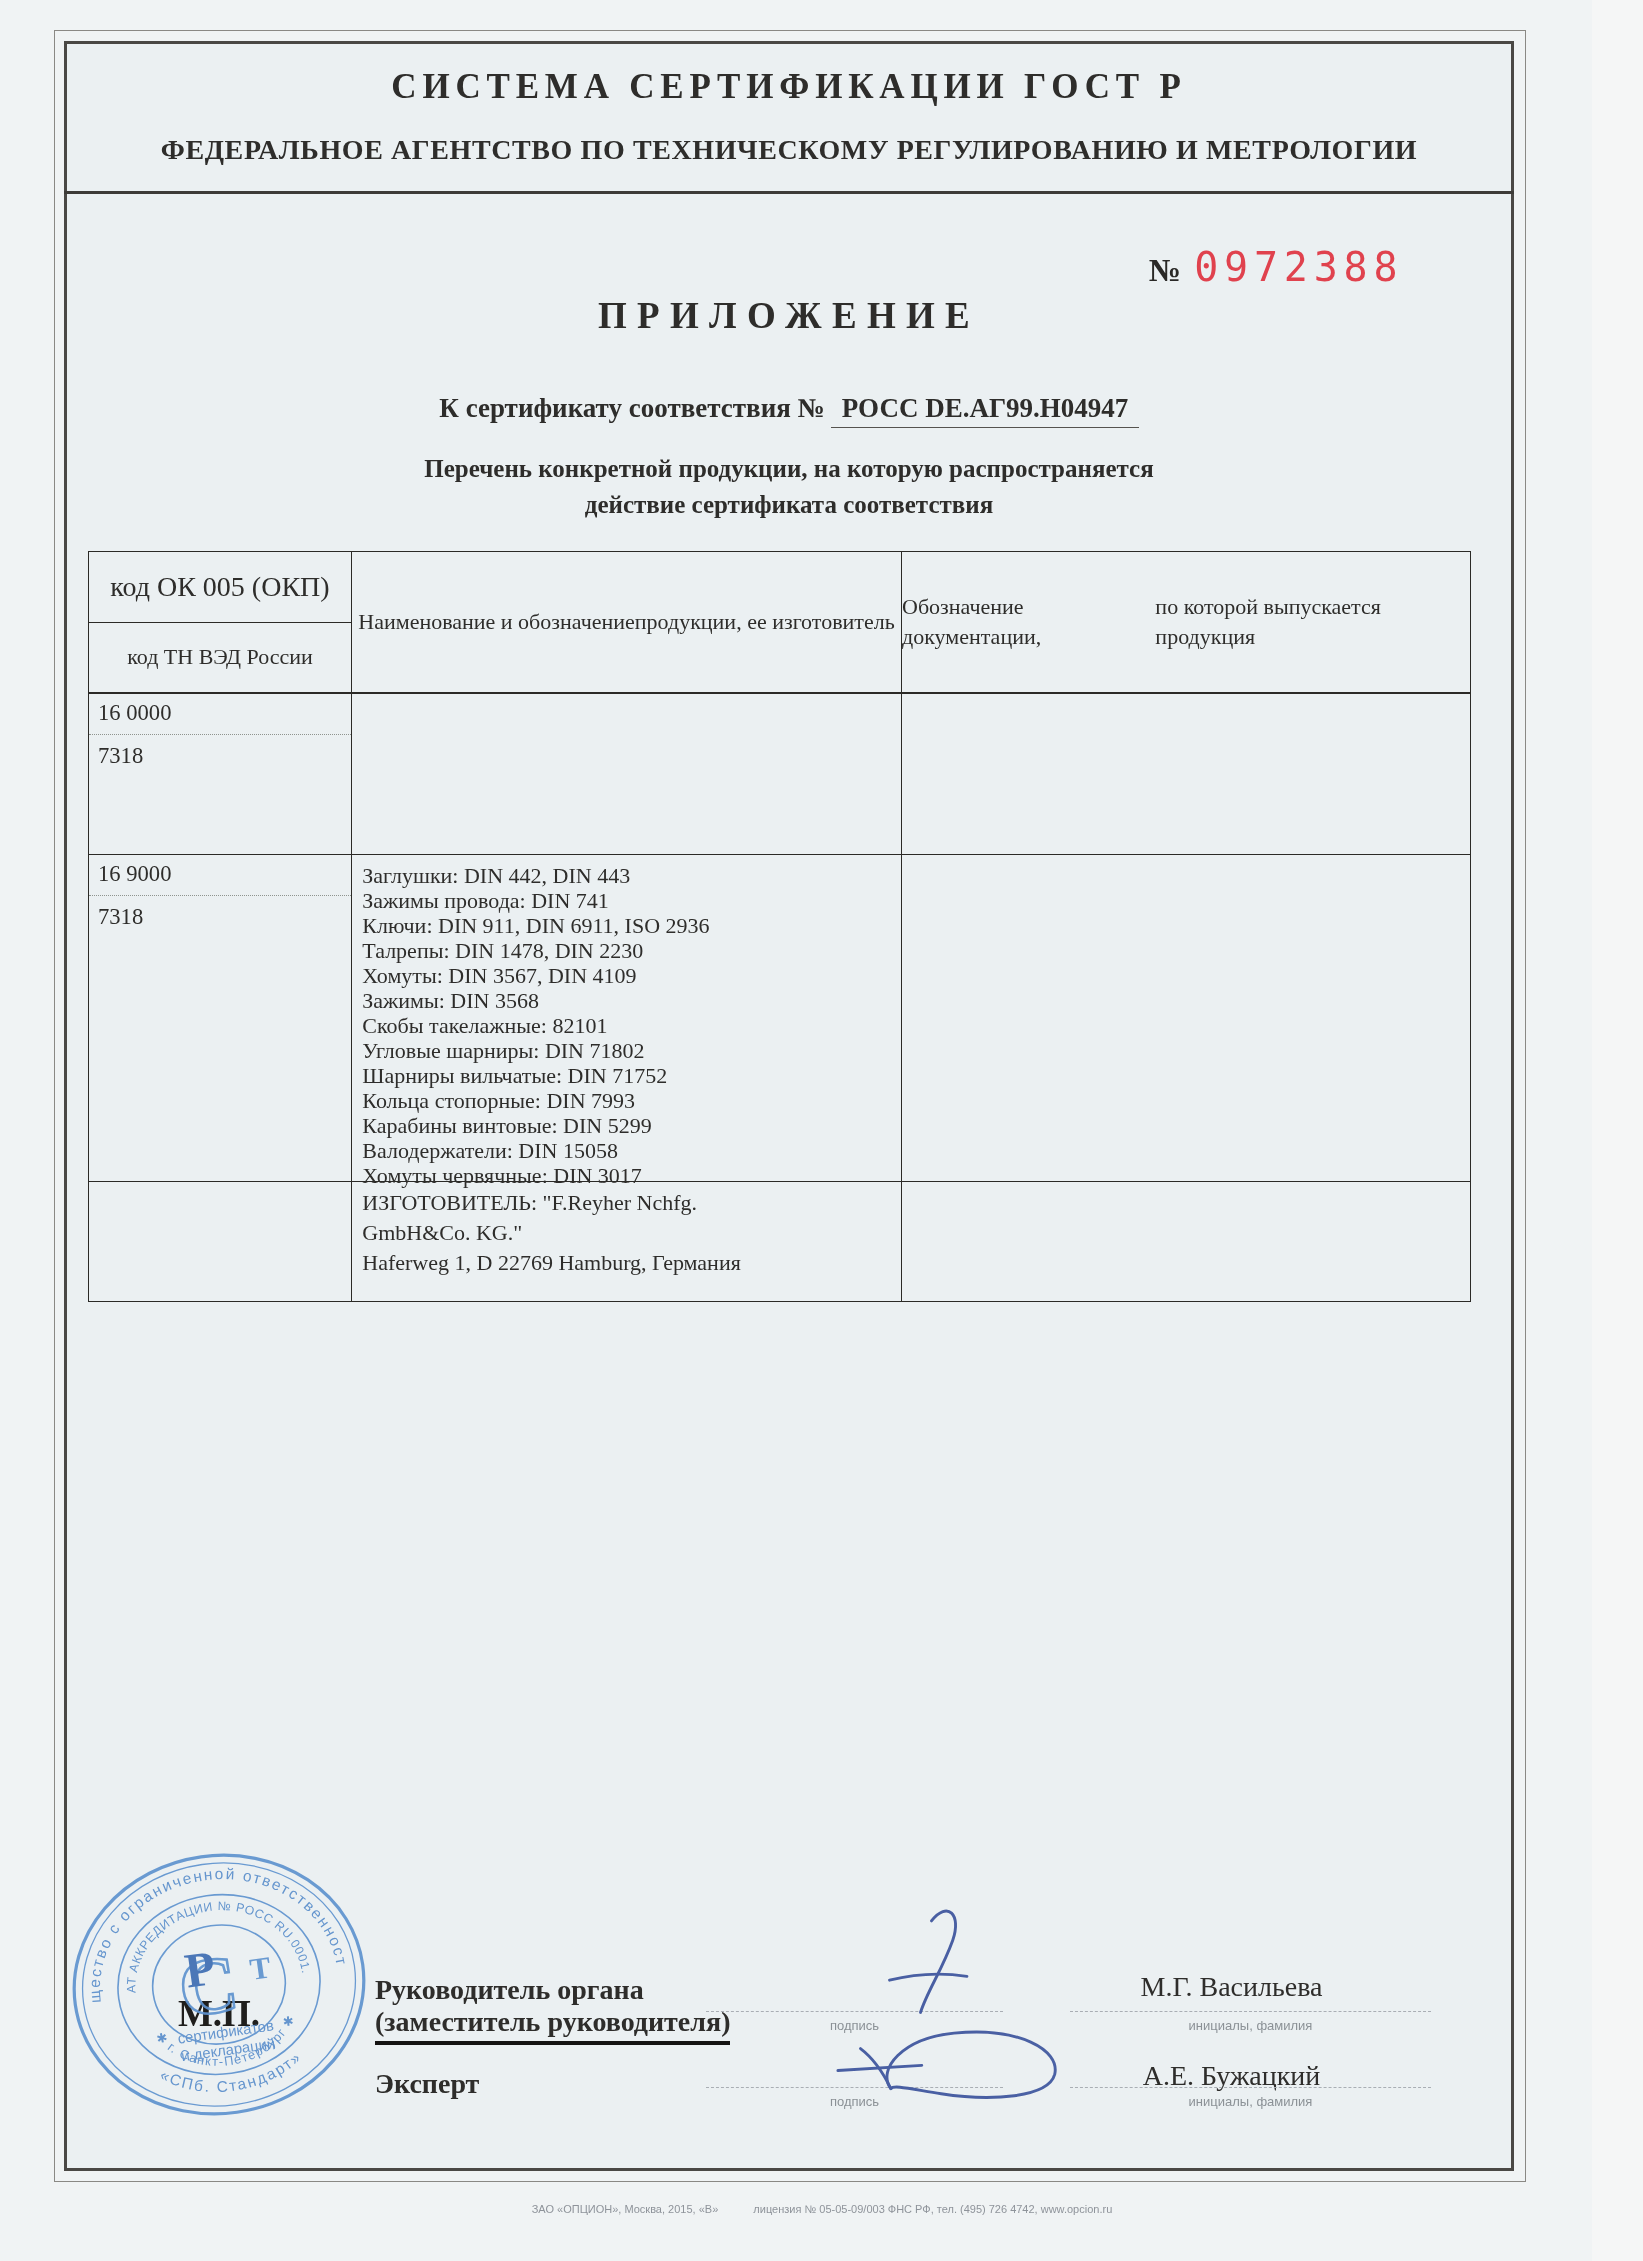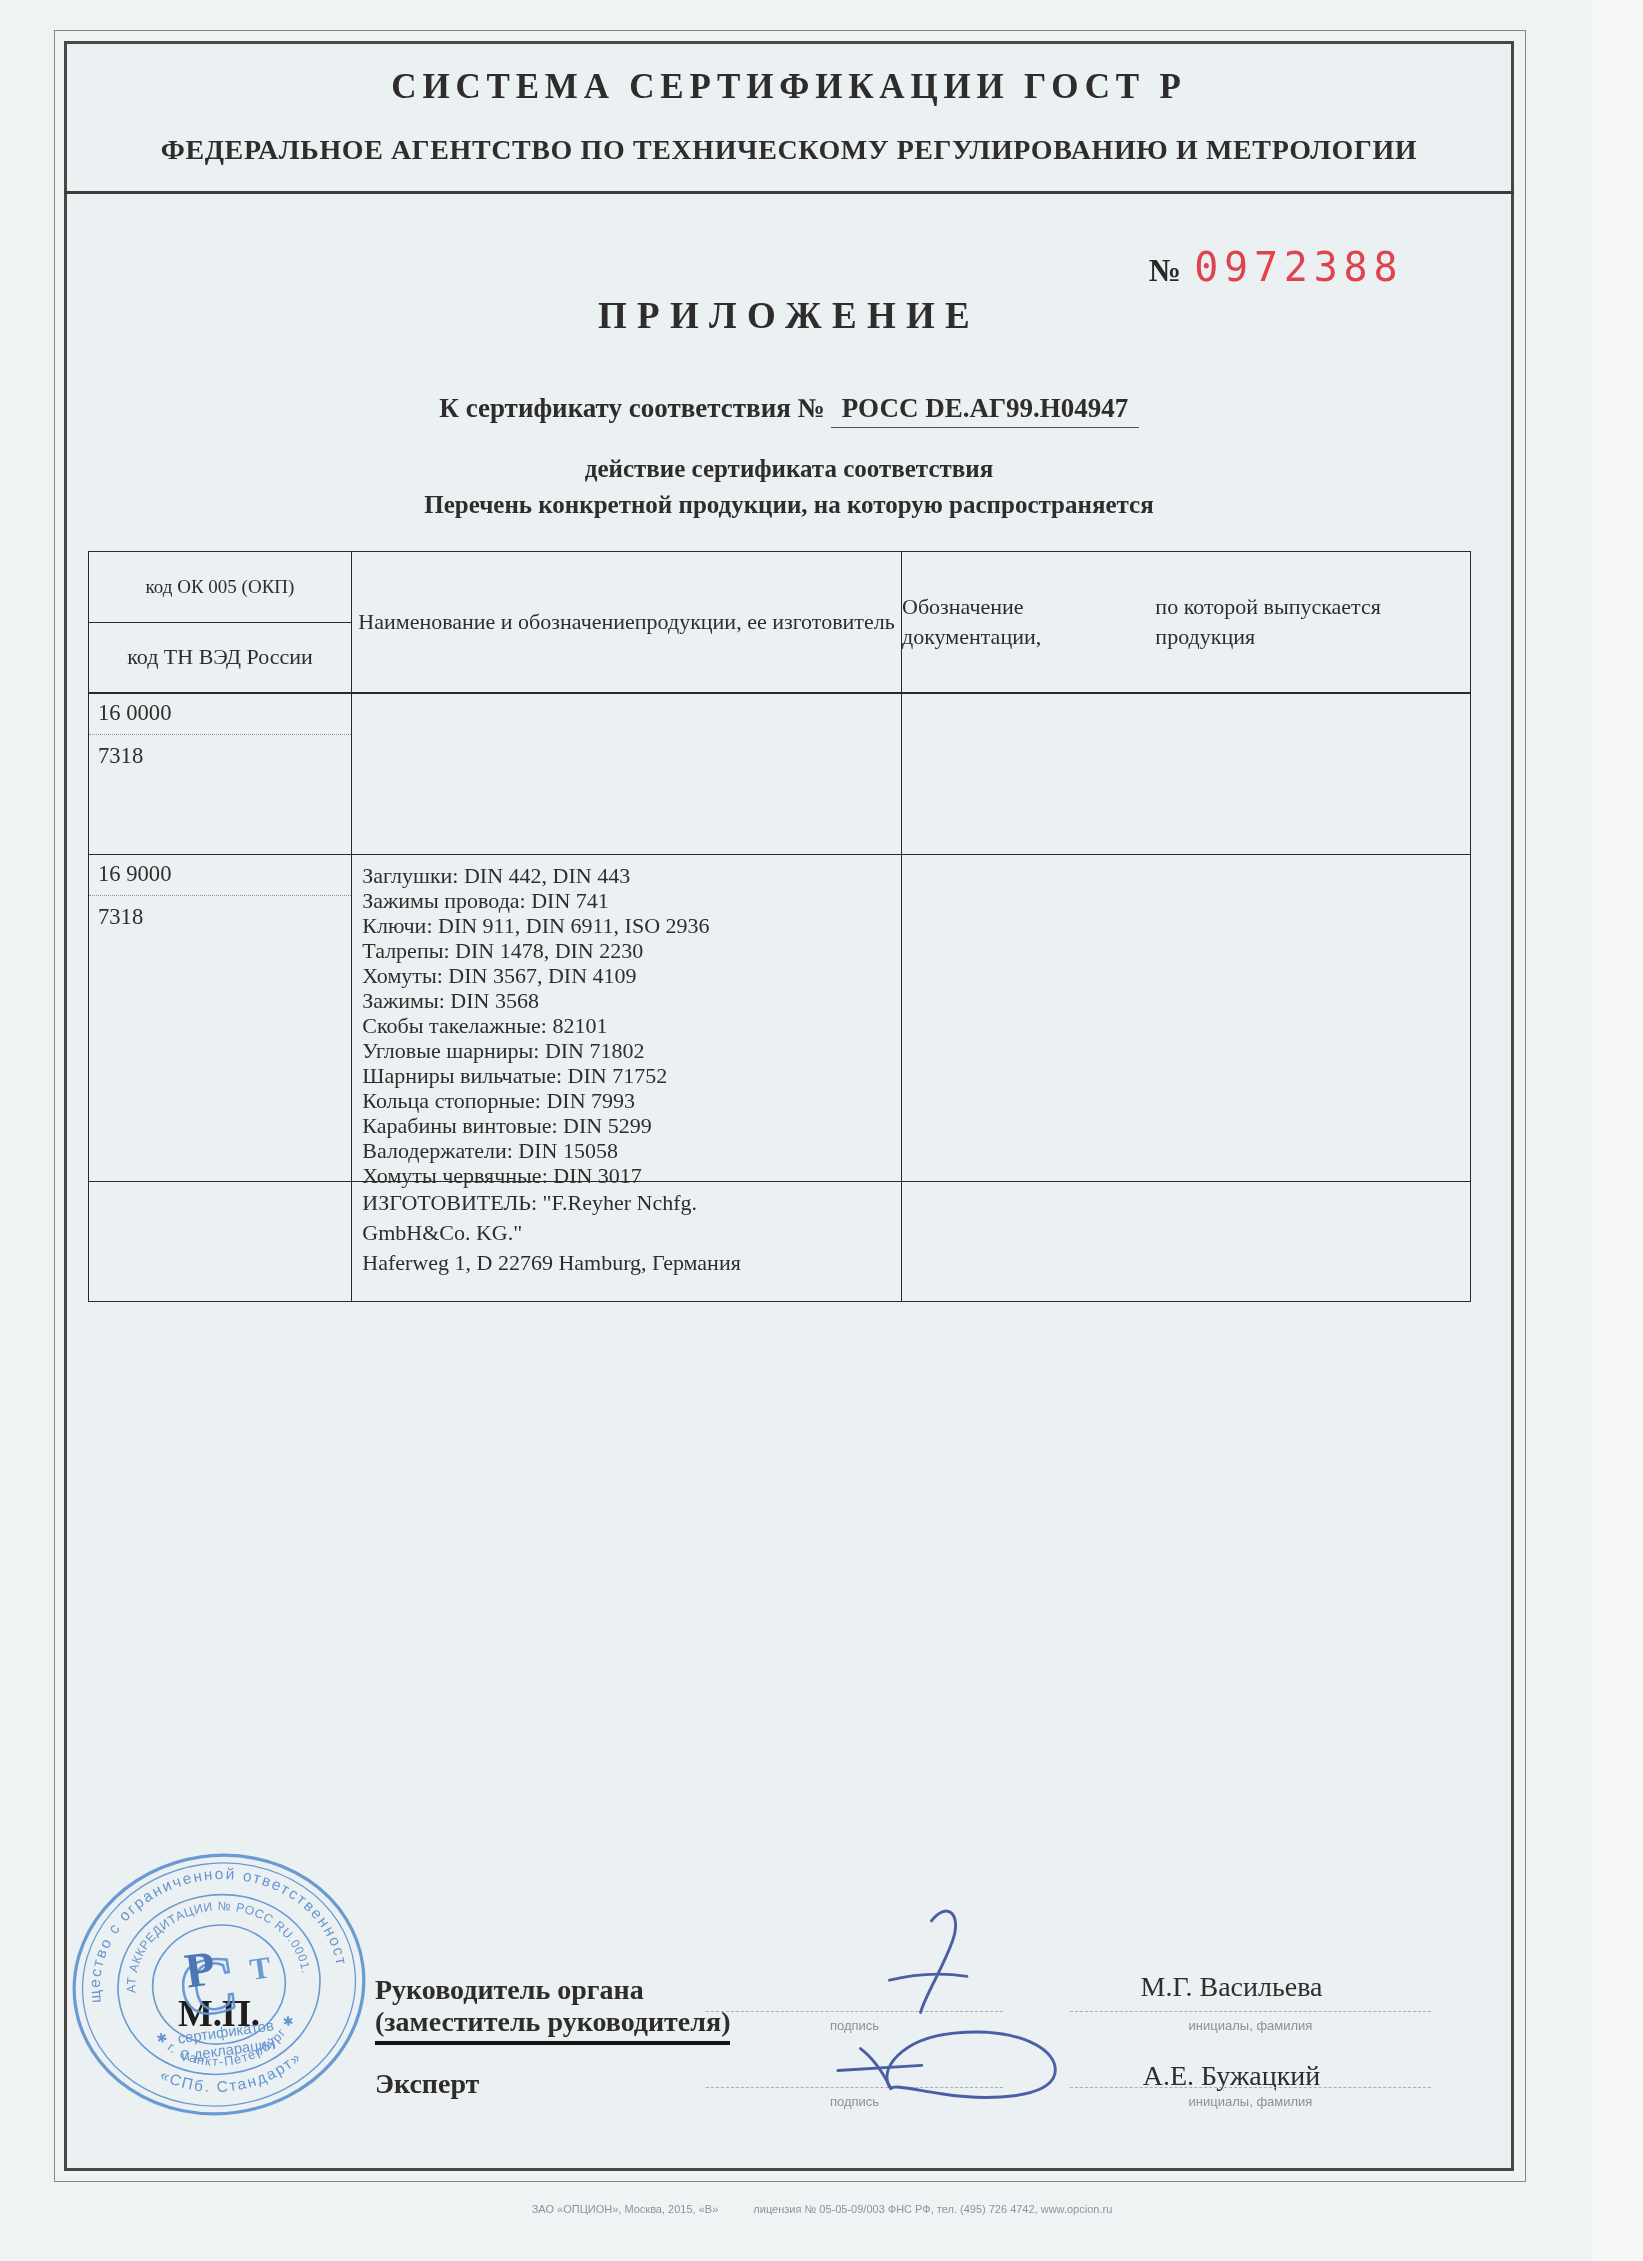--- a/index.html
+++ b/index.html
@@ -22,21 +22,21 @@
   .subtitle{top:451px;font-size:25px;font-weight:bold;line-height:36px;}
   
   .t{position:absolute;left:88px;top:551px;width:1383px;height:751px;
      border:1.9px solid #2b2a27;box-sizing:border-box;display:grid;
      grid-template-columns:263px 550px auto;grid-template-rows:142px 161px 327px auto;}
   .cell{box-sizing:border-box;position:relative;}
   .vr{border-right:1.3px solid #2b2a27;}
   .bb4{border-bottom:2.6px solid #2b2a27;}
   .bb3{border-bottom:1.9px solid #2b2a27;}
   .bb2{border-bottom:1.3px solid #2b2a27;}
-  .hsplit-top{height:70px;border-bottom:1.3px solid #2b2a27;display:flex;align-items:center;justify-content:center;font-size:19px;}
+  .hsplit-top{height:70px;border-bottom:1.3px solid #2b2a27;display:flex;align-items:center;justify-content:center;font-size:28px;}
   .hsplit-bot{height:68px;display:flex;align-items:center;justify-content:center;font-size:22px;}
   .hcenter{display:flex;flex-direction:row;align-items:center;justify-content:center;height:100%;font-size:22px;line-height:30px;}
   .codes{padding:6.4px 9px 0 9px;font-size:22.6px;}
   .dotline{border-bottom:1.9px dotted #8f948f;margin:6.4px -9px 7.7px -9px;height:1.3px;}
   .products{padding:7.7px 10.3px 0 10.3px;font-size:22px;line-height:25px;}
   .mfr{padding:6.4px 10.3px 0 10.3px;font-size:22px;line-height:30px;}
   
   .mp{position:absolute;left:161px;top:1992px;width:116px;text-align:center;
       font-size:37px;font-weight:bold;color:#1f1e1c;z-index:1;}
   .stamp{position:absolute;left:61px;top:1849px;z-index:2;opacity:.92;}
@@ -70,22 +70,22 @@
   </div>
 
   <div class="cw title">ПРИЛОЖЕНИЕ</div>
 
   <div class="cw certline">
     <span>К сертификату соответствия №</span>
     <span class="certnum">РОСС DE.АГ99.Н04947</span>
   </div>
 
   <div class="cw subtitle">
+      <div class="subline">Перечень конкретной продукции,  на которую распространяется</div>
       <div class="subline">действие сертификата соответствия</div>
-      <div class="subline">Перечень конкретной продукции,  на которую распространяется</div>
     </div>
 
   <div class="t">
 
     <div class="cell vr bb4">
       <div class="hsplit-top">код ОК 005 (ОКП)</div>
       <div class="hsplit-bot">код ТН ВЭД России</div>
     </div>
     <div class="cell vr bb4">
       <div class="hcenter">

